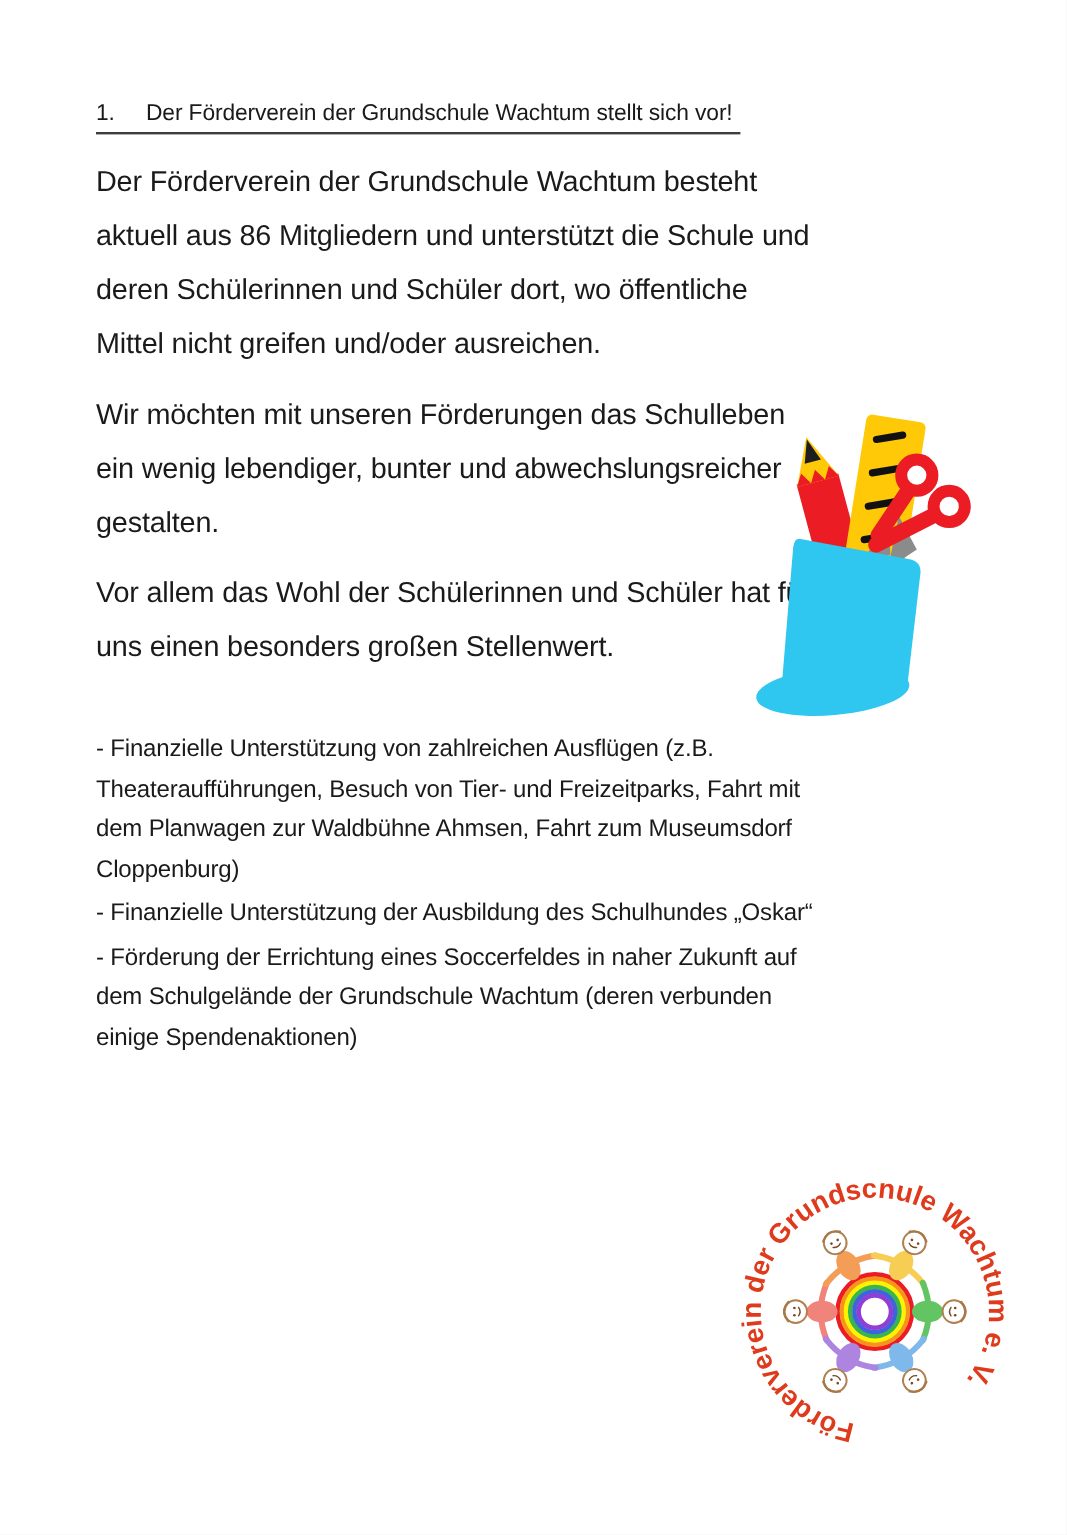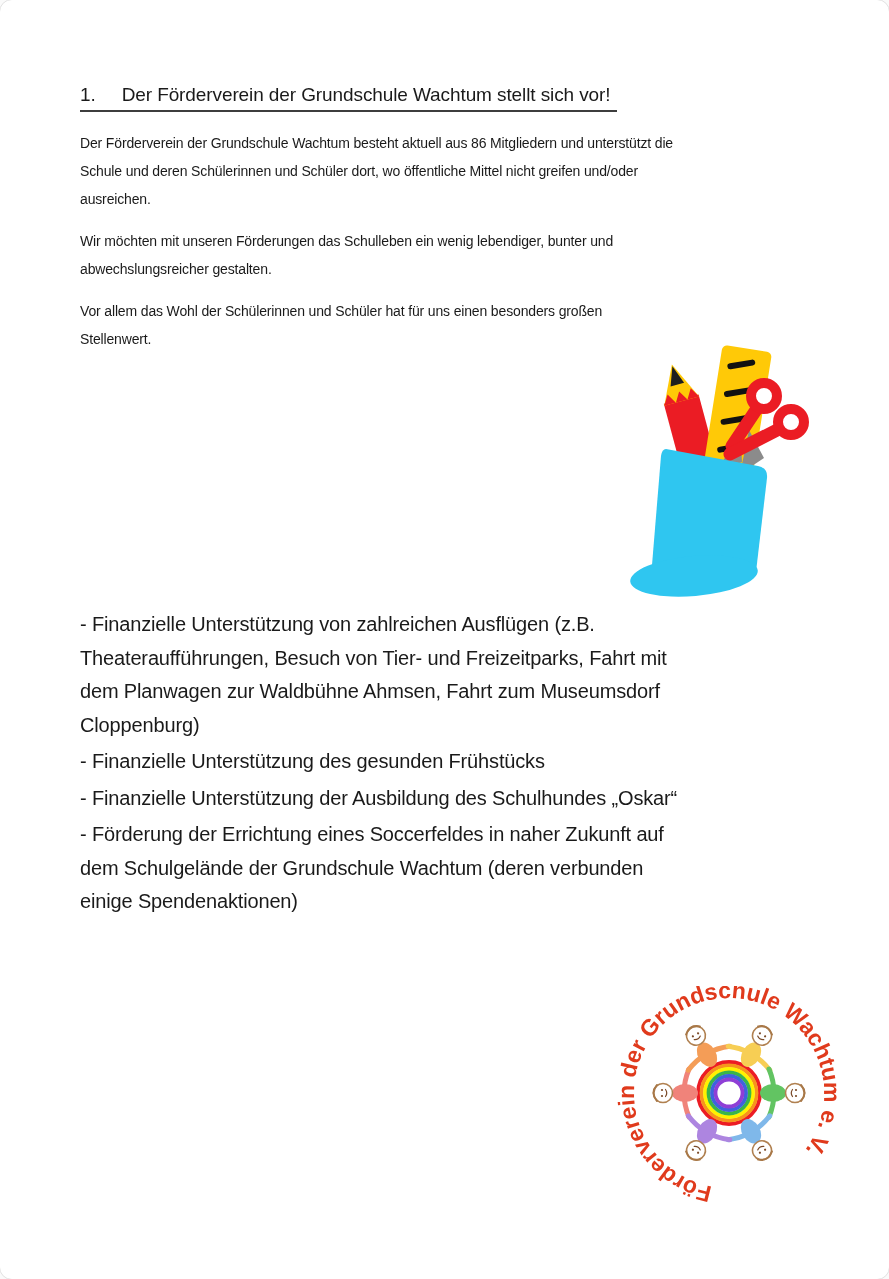--- a/index.html
+++ b/index.html
@@ -5,38 +5,37 @@
   html,body { margin:0; padding:0; background:#fafafa; }
   .page {
     position:relative;
     width:889px; height:1279px;
     margin:0 auto;
     background:#ffffff;
     outline:1px solid #e2e2e2;
     overflow:hidden;
     font-family:"Liberation Sans", sans-serif;
     color:#1a1a1a;
-    border-radius:12px;
   }
   .sec { position:absolute; left:80px; }
   .sec1 { top:84px;  width:596px; }
   .sec2 { top:608px; width:606px; }
   .heading {
     display:inline-block;
     font-size:19px; font-weight:400;
     margin:0 0 17px 0;
     padding:0 6px 4px 0;
     border-bottom:2px solid #3d3d3d;
     white-space:nowrap;
     letter-spacing:-0.1px;
   }
   .sec1 .num { display:inline-block; margin-right:26px; }
   .sec2 .num { display:inline-block; margin-right:15px; }
   .para {
-    font-size:14px; line-height:28px;
+    font-size:24px; line-height:45px;
     letter-spacing:-0.15px;
     margin:0 0 14px 0;
   }
   .list-item {
     font-size:20px; line-height:33.5px;
     letter-spacing:-0.15px;
     margin:0 0 3px 0;
   }
   .art { position:absolute; }
   .art-cup  { left:628px; top:332px; }
@@ -88,21 +87,20 @@
     </g>
 
     <g fill="#2FC6F0">
       <path d="M 38 117 L 130 134 Q 140 136 139 146 L 128 240 L 24 233 L 33 124 Q 34 117 38 117 Z"></path>
       <ellipse cx="66" cy="244" rx="64" ry="20" transform="rotate(-5 66 244)"></ellipse>
     </g>
   </svg>
 
   <section class="sec sec2">
     <div class="list-item">- Finanzielle Unterstützung von zahlreichen Ausflügen (z.B. Theateraufführungen, Besuch von Tier- und Freizeitparks, Fahrt mit dem Planwagen zur Waldbühne Ahmsen, Fahrt zum Museumsdorf Cloppenburg)</div>
-    <div class="list-item">- Finanzielle Unterstützung des gesunden Frühstücks</div>
     <div class="list-item">- Finanzielle Unterstützung der Ausbildung des Schulhundes „Oskar“</div>
     <div class="list-item">- Förderung der Errichtung eines Soccerfeldes in naher Zukunft auf dem Schulgelände der Grundschule Wachtum (deren verbunden einige Spendenaktionen)</div>
   </section>
 
   <svg class="art art-logo" width="272" height="230" viewBox="0 0 272 230" aria-hidden="true">
     <defs>
       <path id="logoArc" d="M 98.5 200.6 A 95 95 0 1 1 139.6 198.8" fill="none"></path>
     </defs>
 
     <g fill="none" stroke-width="3.8">

